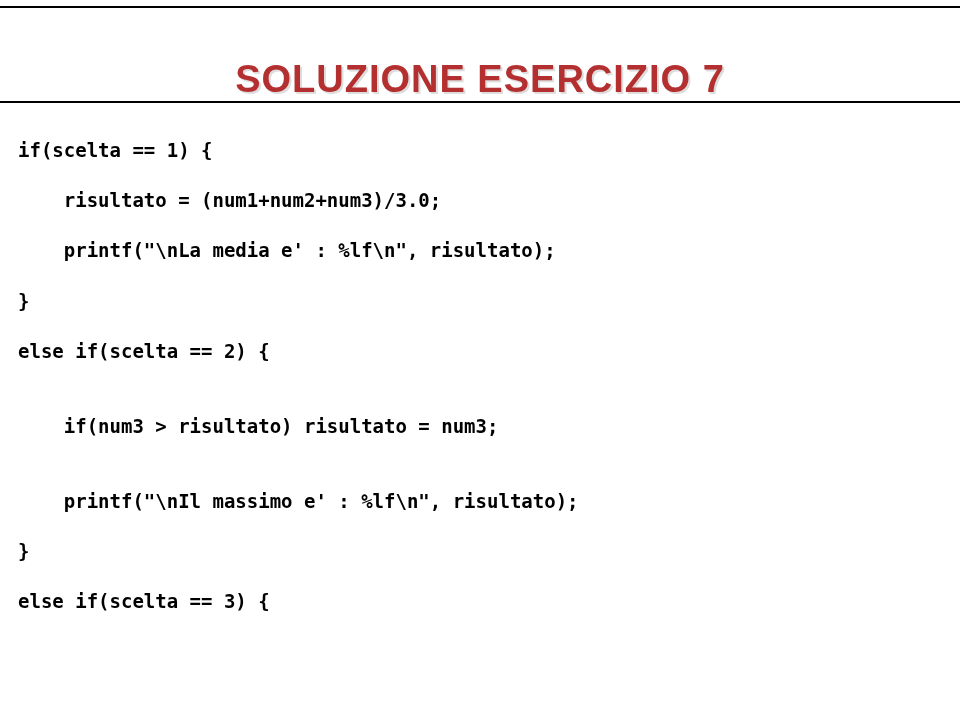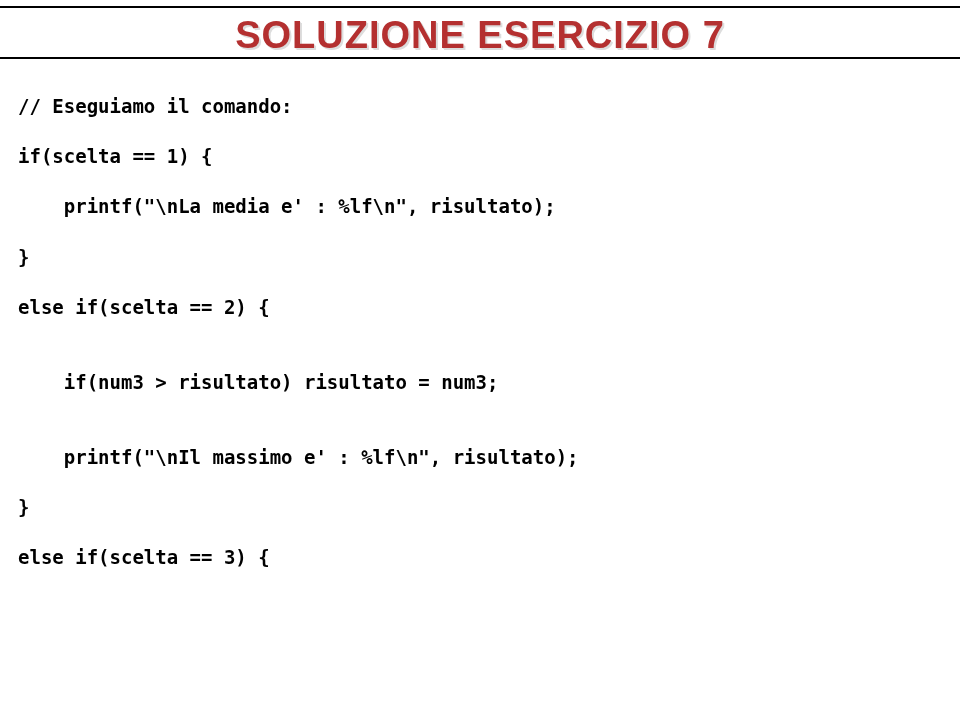--- a/index.html
+++ b/index.html
@@ -13,20 +13,21 @@
   }
   .title {
     text-align: center;
     font-family: Arial, Helvetica, sans-serif;
     font-size: 38px;
     font-weight: bold;
     color: #b43030;
     letter-spacing: 1px;
     padding-top: 6px;
     text-shadow: 2px 2px 0px #ddd, 1px 1px 0px #e5e5e5;
+    margin-top: 44px;
   }
   .rule-top {
     border-top: 2px solid #000;
     margin: 6px 0 0 0;
   }
   .rule-bottom {
     border-top: 2px solid #000;
     margin: 0 0 10px 0;
   }
   .code {
@@ -40,22 +41,22 @@
   .line { white-space: pre; }
 </style>
 </head>
 <body>
 
 <div class="rule-top"></div>
 <div class="title">SOLUZIONE ESERCIZIO 7</div>
 <div class="rule-bottom"></div>
 
 <div class="code">
-<div class="line">// Eseguiamo il comando:</div>
 <div class="line">if(scelta == 1) {</div>
+<div class="line">    risultato = (num1+num2+num3)/3.0;</div>
 <div class="line">    printf("\nLa media e' : %lf\n", risultato);</div>
 <div class="line">}</div>
 <div class="line">else if(scelta == 2) {</div>
 <div class="line"></div>
 <div class="line">    if(num3 &gt; risultato) risultato = num3;</div>
 <div class="line"></div>
 <div class="line">    printf("\nIl massimo e' : %lf\n", risultato);</div>
 <div class="line">}</div>
 <div class="line">else if(scelta == 3) {</div>
 

